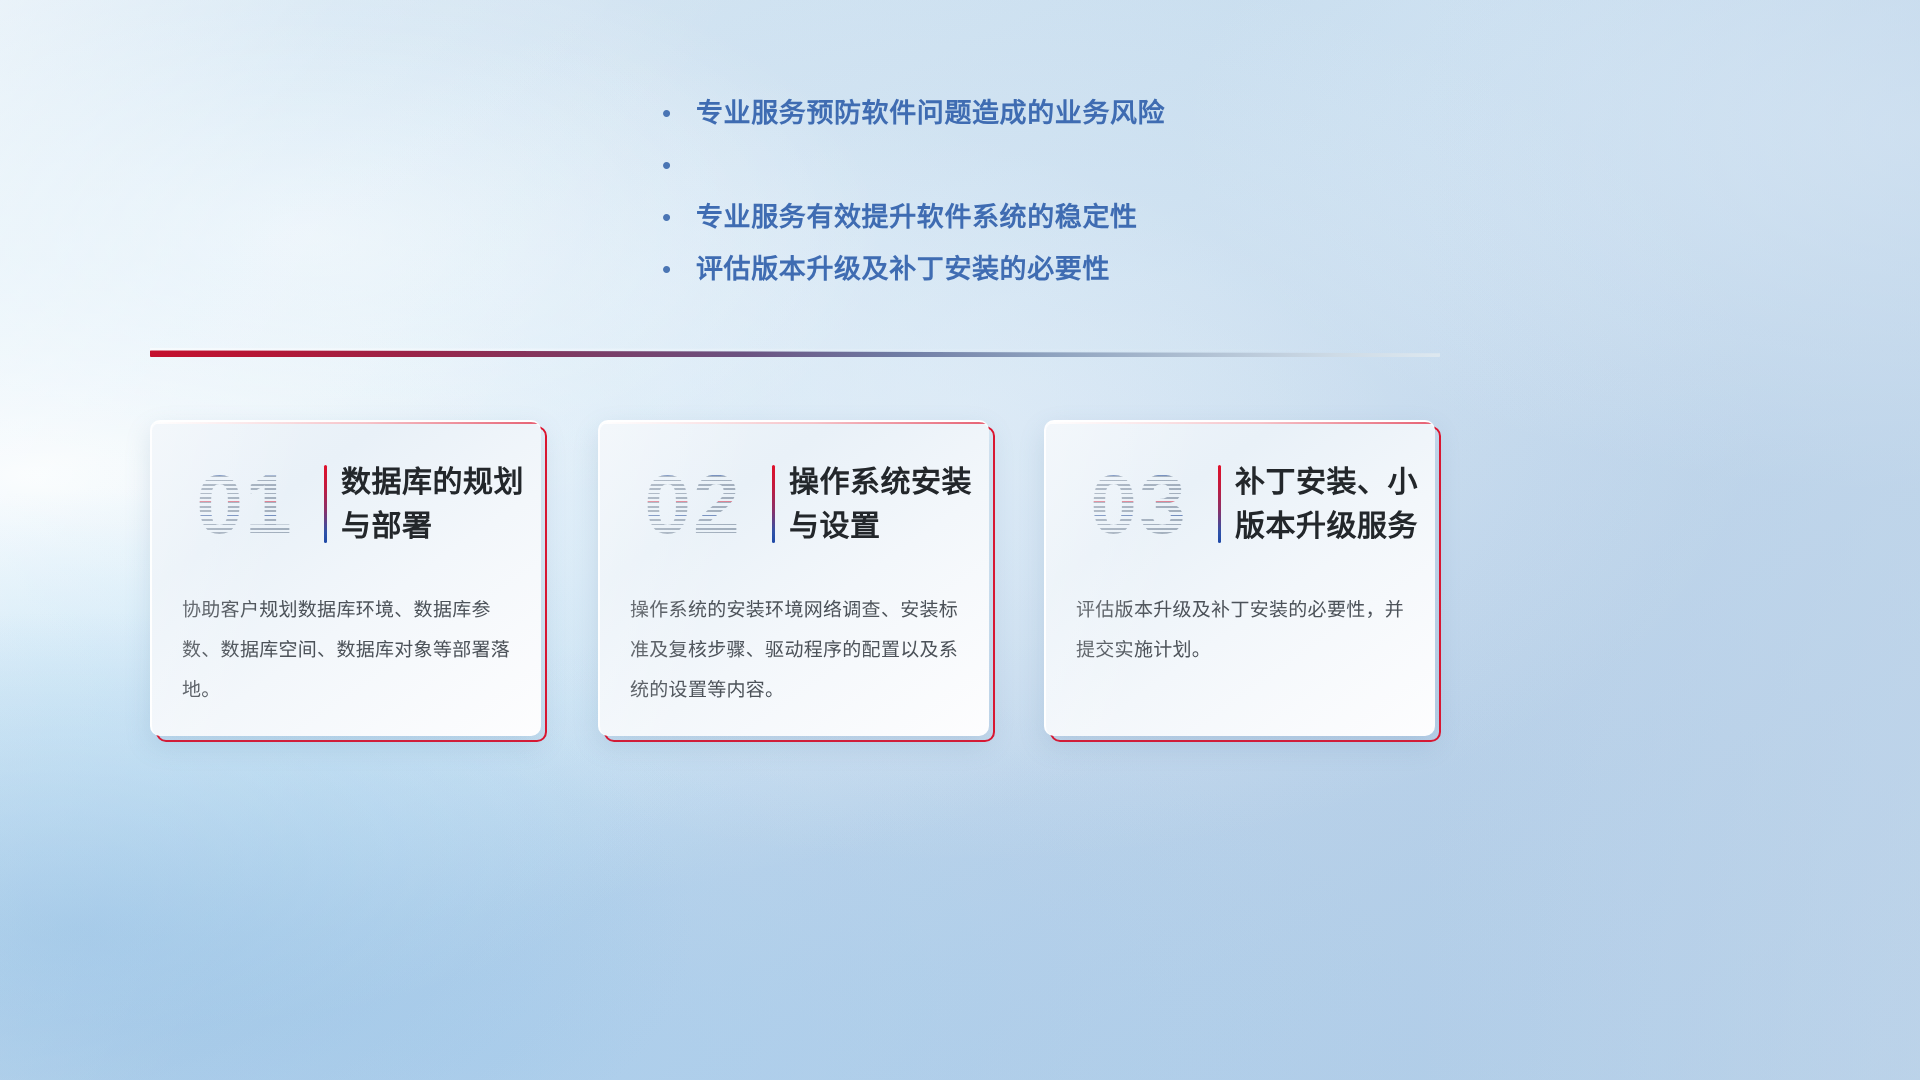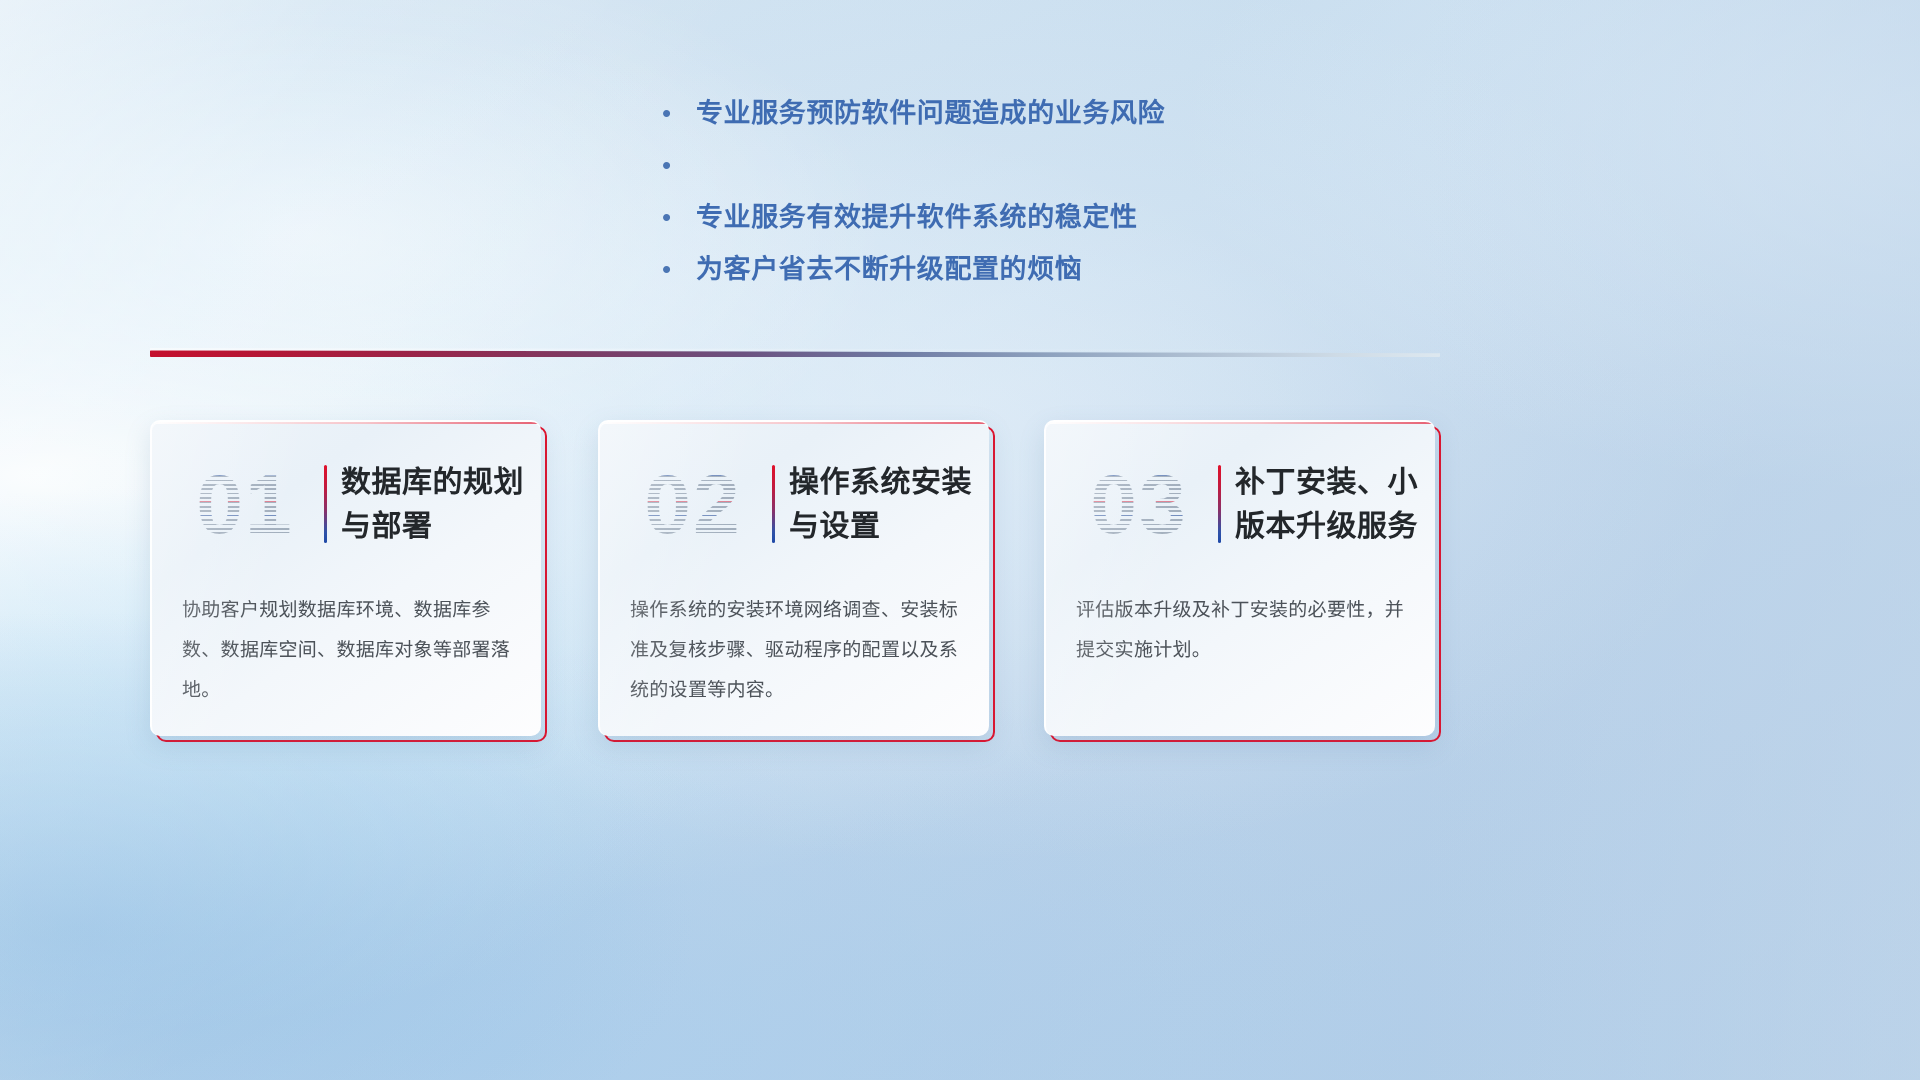--- a/index.html
+++ b/index.html
@@ -190,21 +190,21 @@
       <div class="bullet-dot">•</div>
     </div>
 
     <div class="bullet-row">
       <div class="bullet-dot">•</div>
       <div class="bullet-text">专业服务有效提升软件系统的稳定性</div>
     </div>
 
     <div class="bullet-row">
       <div class="bullet-dot">•</div>
-      <div class="bullet-text">为客户省去不断升级配置的烦恼</div>
+      <div class="bullet-text">评估版本升级及补丁安装的必要性</div>
     </div>
 
   </div>
 
   <div class="rule-wrap">
     <div class="rule"></div>
     <div class="rule-gloss"></div>
   </div>
 
   <div class="cards">

